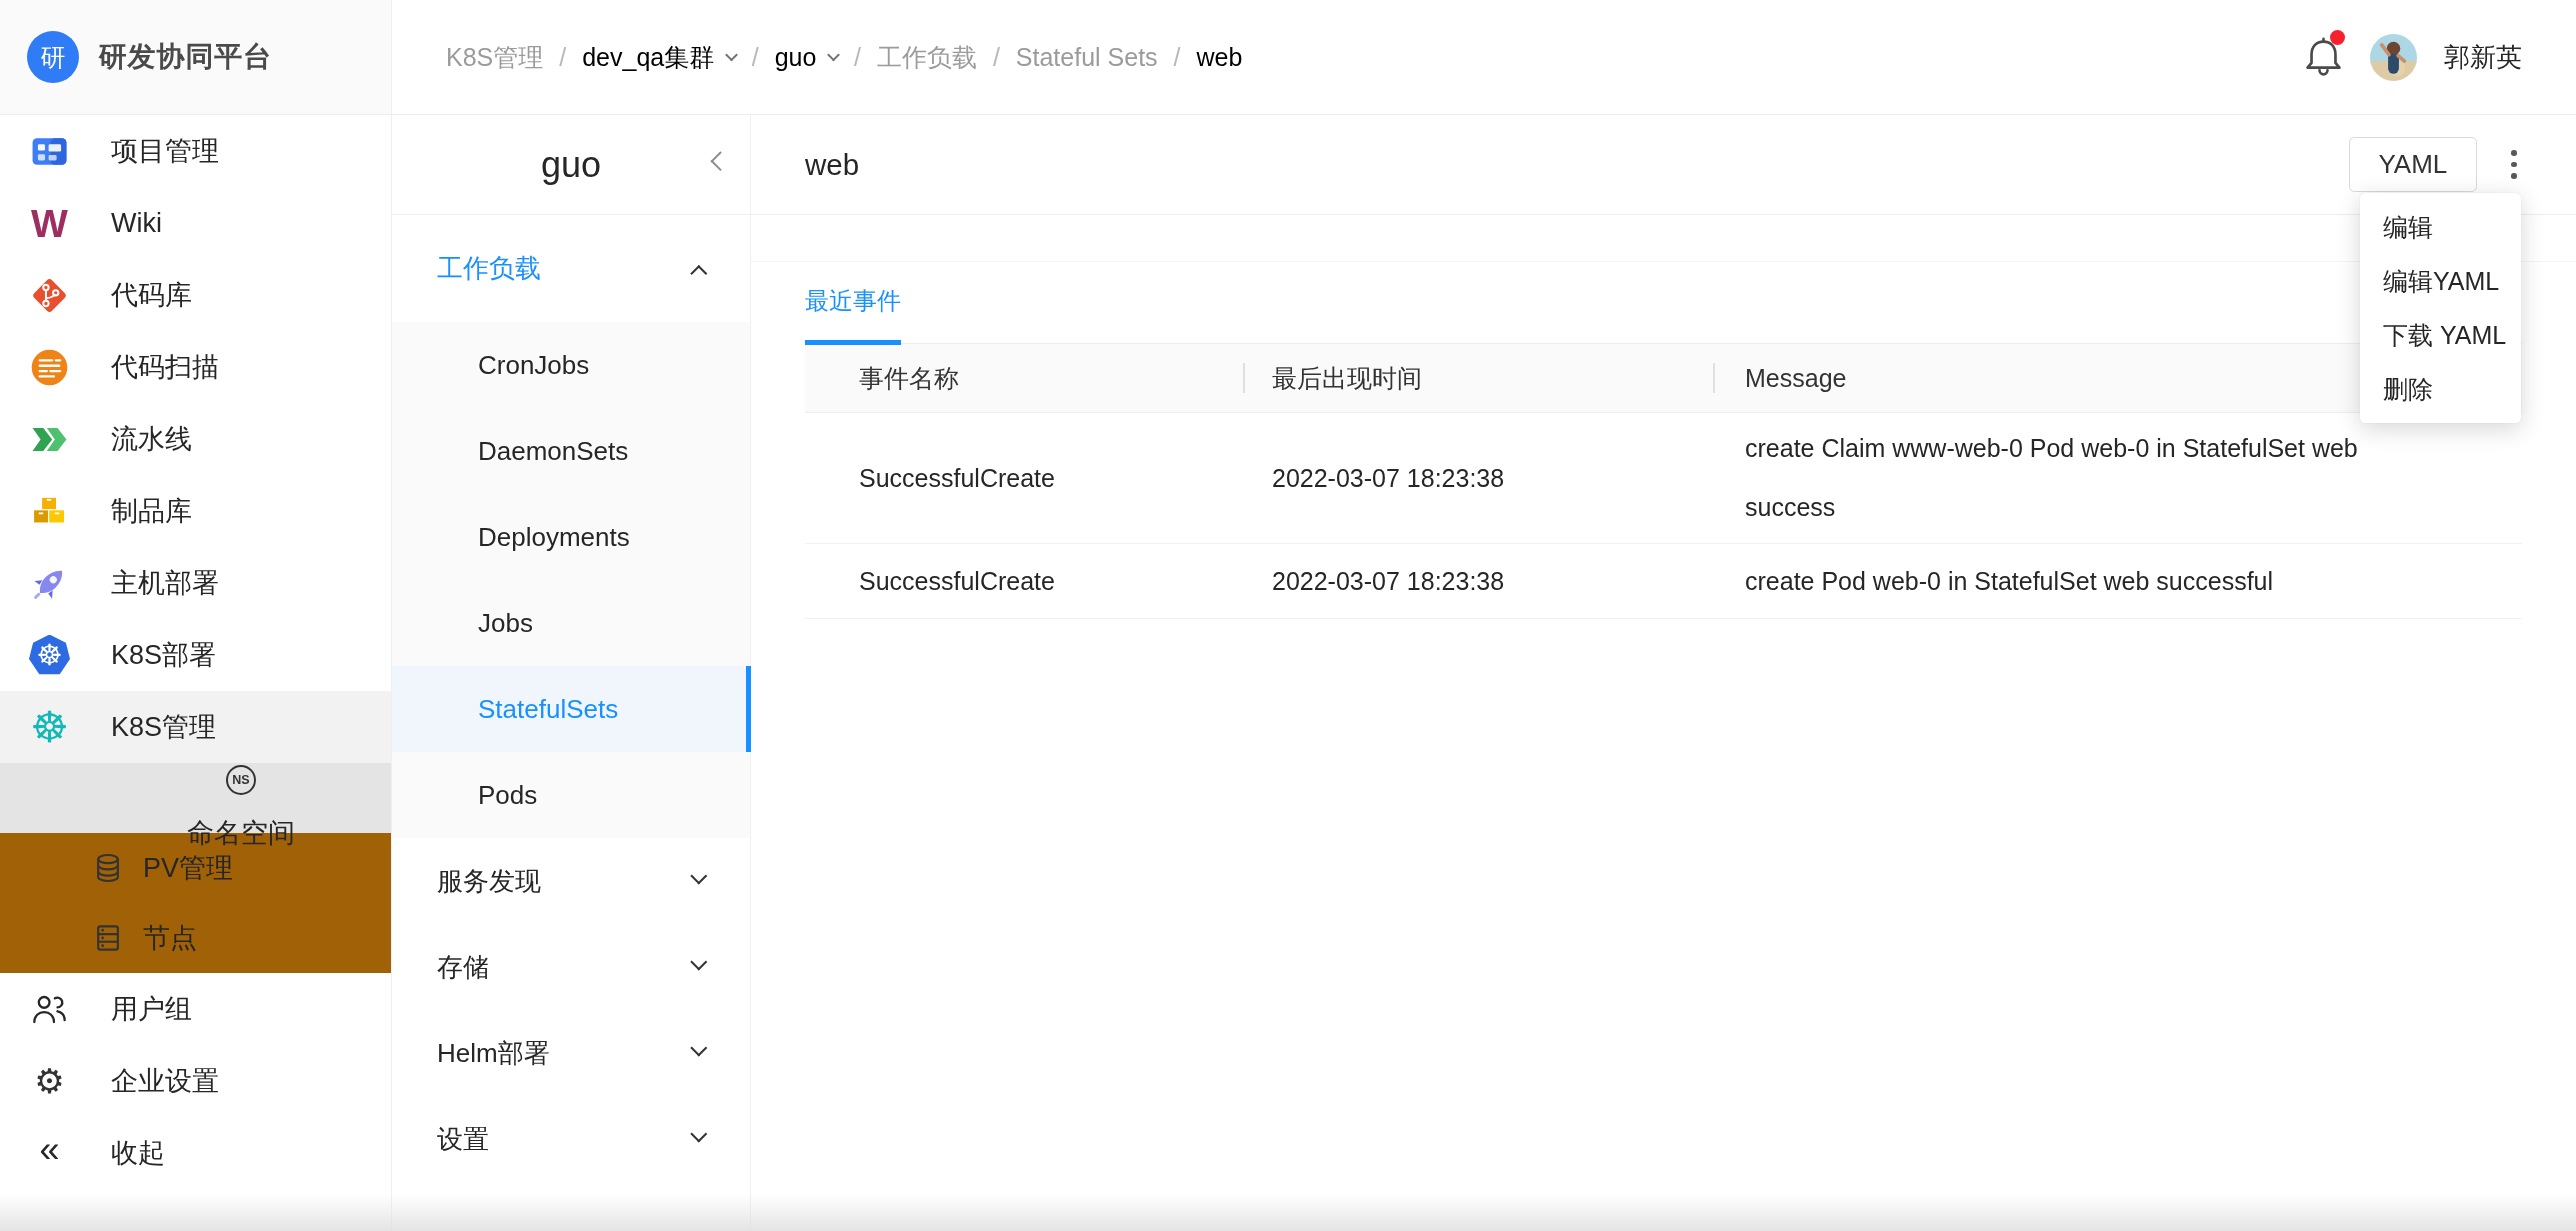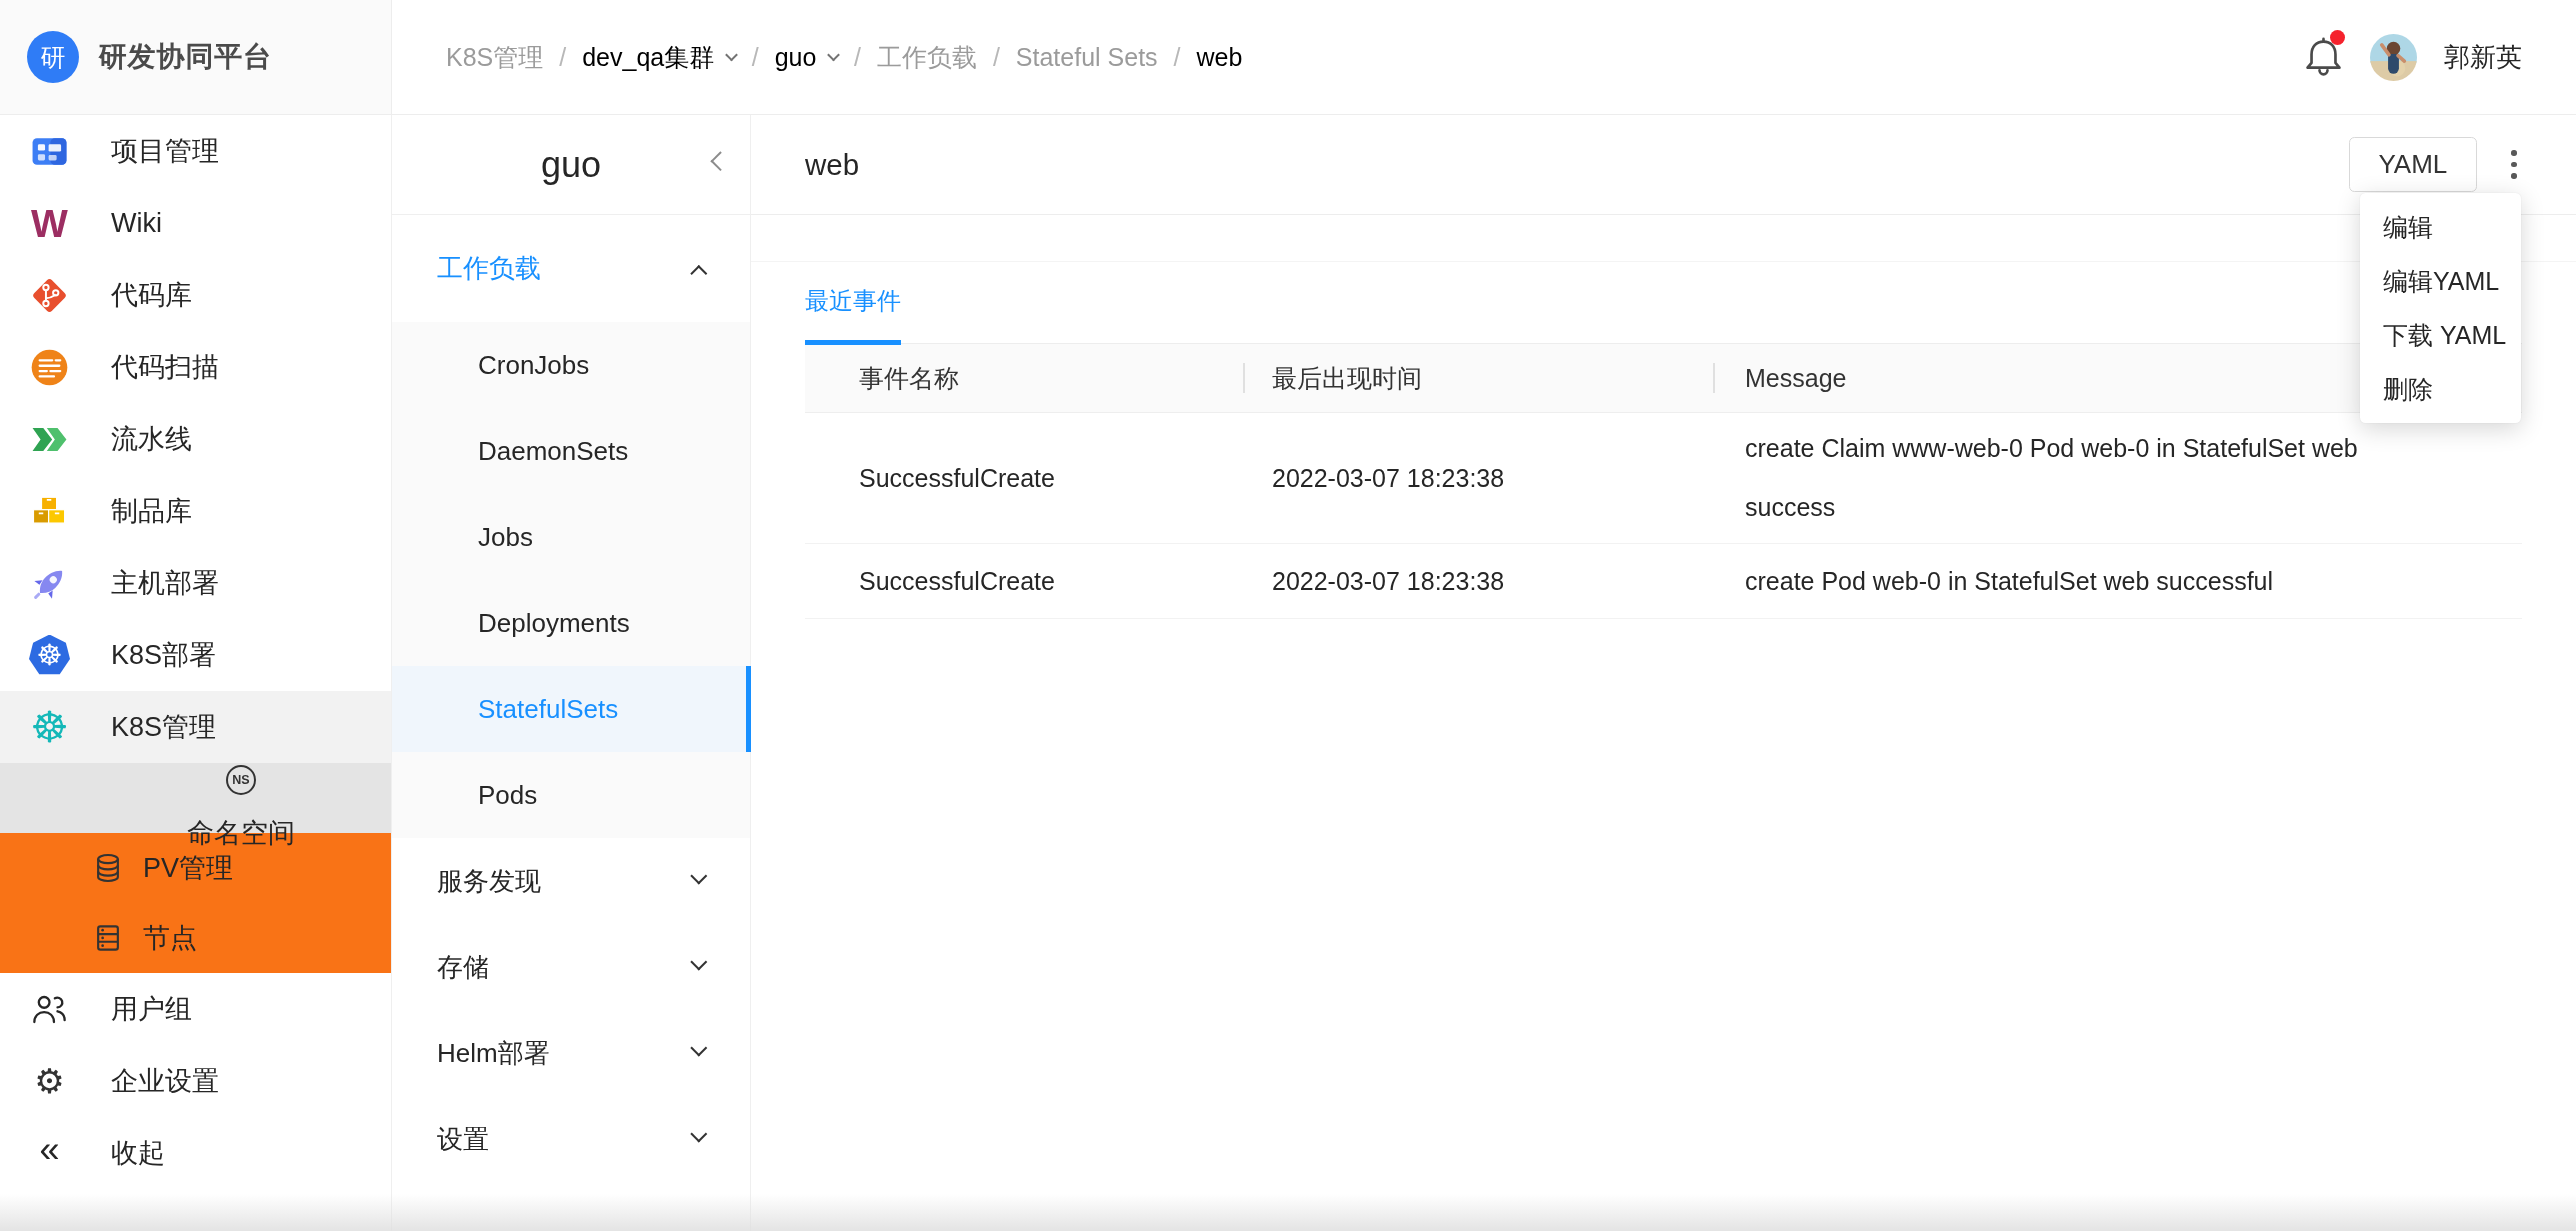--- a/index.html
+++ b/index.html
@@ -59,21 +59,21 @@
     background: #fff; border-right: 1.8px solid #efefef;
   }
   .s1-item {
     height: 72px; display: flex; align-items: center; padding-left: 29px; gap: 41px;
     font-size: 27px; cursor: pointer;
   }
   .s1-item.active { background: #f2f2f2; }
   .s1-icon { width: 41px; height: 41px; flex: none; display: flex; align-items: center; justify-content: center; }
   .s1-child {
     height: 70px; display: flex; align-items: center; padding-left: 91px; gap: 18px;
-    font-size: 27px; background: #f97316; cursor: pointer;
+    font-size: 27px; background: #a16207; cursor: pointer;
   }
   .s1-child.active { background: #e4e4e4; flex-direction: column; }
   .child-icon { width: 34px; height: 34px; flex: none; display: flex; align-items: center; justify-content: center; }
   .ns-badge {
     width: 30px; height: 30px; border-radius: 50%; border: 2.7px solid #333;
     display: flex; align-items: center; justify-content: center;
     font-size: 12.5px; font-weight: 700; color: #333;
   }
   .wiki-w { font-size: 39px; font-weight: 800; color: #9c2e62; line-height: 1; }
   .k8s-wheel-blue {
@@ -393,24 +393,24 @@
     </div>
 
     <div class="s2-sub">
       <div class="s2-subitem">
         <span>CronJobs</span>
       </div>
       <div class="s2-subitem">
         <span>DaemonSets</span>
       </div>
       <div class="s2-subitem">
+        <span>Deployments</span>
+      </div>
+      <div class="s2-subitem">
         <span>Jobs</span>
-      </div>
-      <div class="s2-subitem">
-        <span>Deployments</span>
       </div>
       <div class="s2-subitem active">
         <span>StatefulSets</span>
       </div>
       <div class="s2-subitem">
         <span>Pods</span>
       </div>
     </div>
 
     <div class="s2-group short">

